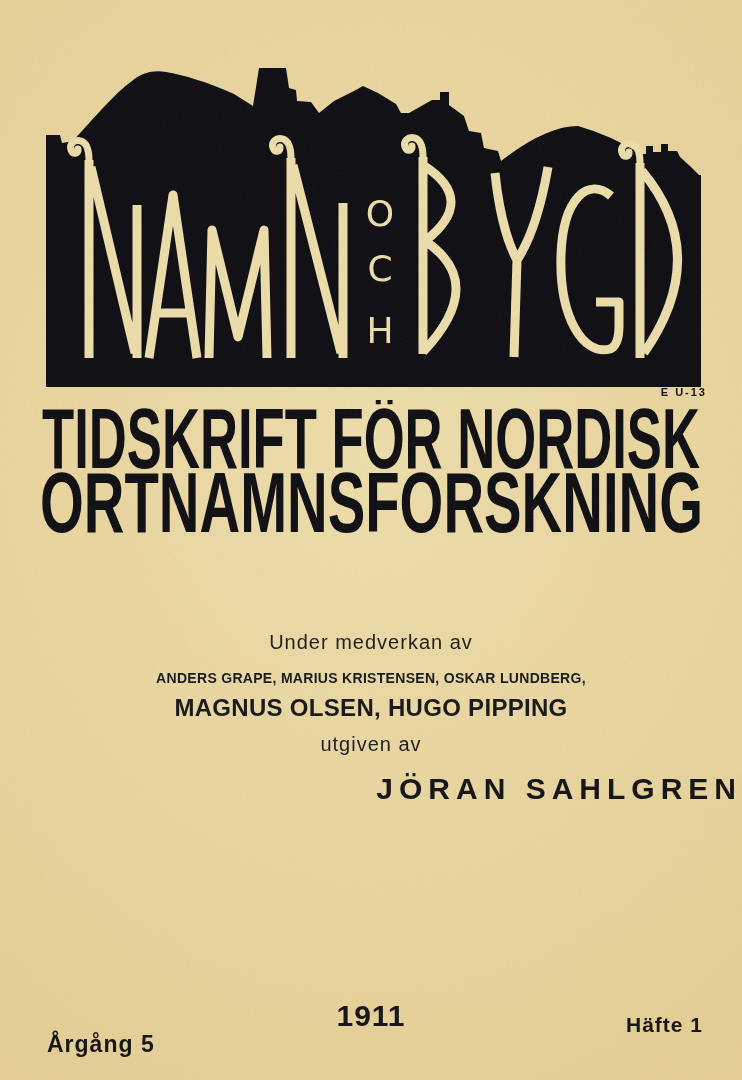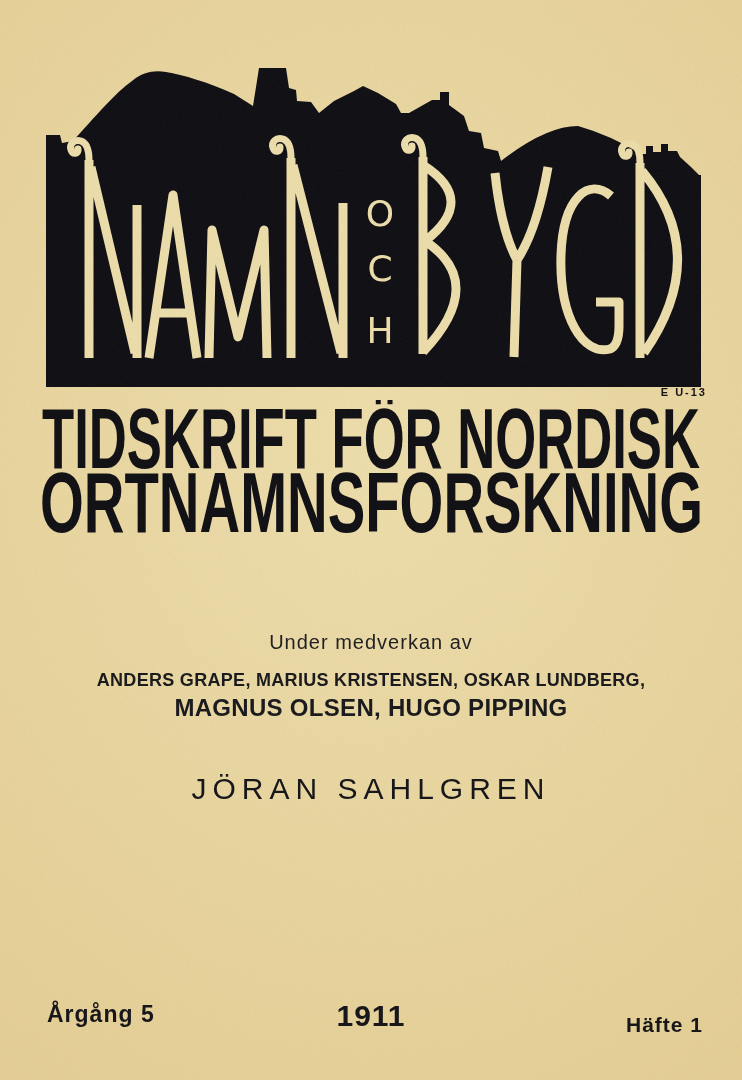--- a/index.html
+++ b/index.html
@@ -18,25 +18,25 @@
   .cutout-thin{stroke:#efe0ae;stroke-width:7;fill:none;stroke-linecap:round;}
   .och-letter{fill:#efe0ae;font-family:"DejaVu Sans",sans-serif;font-size:36px;text-anchor:middle;}
   .signature{
     position:absolute;right:35px;top:386px;
     font-size:11px;font-weight:bold;letter-spacing:2px;color:#101016;
   }
   .subtitle{position:absolute;left:40px;top:400px;}
   .subtitle text{fill:#0d0d13;font-family:"Liberation Sans",sans-serif;font-weight:bold;}
   .centered{position:absolute;left:0;right:0;text-align:center;}
   .contrib-intro{top:631px;font-size:20px;letter-spacing:1px;color:#1b1b20;}
-  .names-line1{top:670px;font-size:18px;font-weight:bold;letter-spacing:0.3px;color:#16161b;text-align:center;}
+  .names-line1{top:670px;font-size:14px;font-weight:bold;letter-spacing:0.3px;color:#16161b;text-align:center;}
   .names-line2{top:694px;font-size:24px;font-weight:bold;letter-spacing:0.3px;color:#16161b;}
   .publisher-line{top:733px;font-size:20px;letter-spacing:1px;color:#1b1b20;}
-  .editor-name{top:772px;font-size:30px;font-weight:normal;letter-spacing:6px;color:#121217;}
-  .footer-volume{position:absolute;left:47px;top:1001px;font-size:23px;font-weight:bold;letter-spacing:1px;color:#121217;}
+  .editor-name{top:772px;font-size:30px;font-weight:bold;letter-spacing:6px;color:#121217;text-align:right;}
+  .footer-volume{position:absolute;left:47px;top:1031px;font-size:23px;font-weight:bold;letter-spacing:1px;color:#121217;}
   .footer-year{position:absolute;left:0;right:0;top:999px;text-align:center;font-size:30px;font-weight:bold;letter-spacing:1px;color:#121217;}
   .footer-issue{position:absolute;right:39px;top:1003px;font-size:21px;font-weight:bold;letter-spacing:1px;color:#121217;margin-top:10px;}
   .noise{position:absolute;left:0;top:0;pointer-events:none;opacity:0.16;}
 </style>
 </head>
 <body>
 
 <div class="page">
 
   <span class="sr-only">NAMN OCH BYGD</span>
@@ -88,20 +88,21 @@
   <div class="signature">E U-13</div>
 
   <svg class="subtitle" width="665" height="140" viewBox="0 0 665 140">
     <text x="2" y="68" font-size="86" textLength="658" lengthAdjust="spacingAndGlyphs">TIDSKRIFT FÖR NORDISK</text>
     <text x="0" y="132" font-size="86" textLength="663" lengthAdjust="spacingAndGlyphs">ORTNAMNSFORSKNING</text>
   </svg>
 
   <div class="centered contrib-intro">Under medverkan av</div>
   <div class="centered names-line1">ANDERS GRAPE, MARIUS KRISTENSEN, OSKAR LUNDBERG,</div>
   <div class="centered names-line2">MAGNUS OLSEN, HUGO PIPPING</div>
+  <div class="centered publisher-line">utgiven av</div>
   <div class="centered editor-name">JÖRAN SAHLGREN</div>
 
   <div class="footer-volume">Årgång 5</div>
   <div class="footer-year">1911</div>
   <div class="footer-issue">Häfte 1</div>
 
   <svg class="noise" width="742" height="1080">
     <filter id="grain">
       <feTurbulence type="fractalNoise" baseFrequency="0.8" numOctaves="2" stitchTiles="stitch"></feTurbulence>
       <feColorMatrix type="matrix" values="0 0 0 0 0.25  0 0 0 0 0.20  0 0 0 0 0.10  0 0 0 0.6 0"></feColorMatrix>

